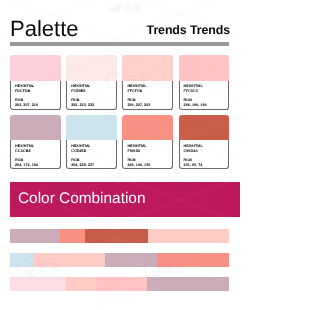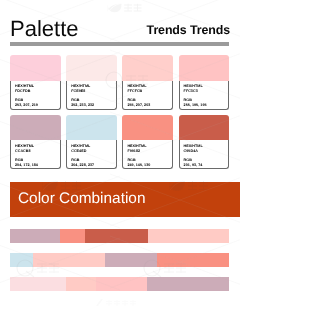--- a/index.html
+++ b/index.html
@@ -8,21 +8,21 @@
   .title{position:absolute;left:10px;top:18px;font-size:22px;font-weight:400;color:#0a0a0a;letter-spacing:0px;line-height:1;transform:translateZ(0);}
   .subtitle{position:absolute;right:10px;top:24px;font-size:12.4px;font-weight:700;color:#0a0a0a;line-height:1;letter-spacing:-0.1px;transform:translateZ(0);}
   .rule{position:absolute;left:10px;top:42px;width:219px;height:4px;background:#9b9b9b;}
   .cards{position:absolute;left:10px;top:55px;width:219px;}
   .card{position:absolute;width:50.8px;}
   .swatch{height:25.5px;border-radius:3px 3px 0 0;}
   .info{border:0.75px solid #6a6a6a;border-top:none;border-radius:0 0 3px 3px;background:#fff;height:29px;box-sizing:border-box;padding:3.5px 0 0 4px;}
   .lbl{font-size:3.7px;color:#000;line-height:1.35;letter-spacing:0.03px;transform:translateZ(0);font-weight:600;}
   .val{font-size:3.7px;color:#000;line-height:1.35;letter-spacing:0.03px;transform:translateZ(0);font-weight:600;}
   .sp{margin-top:4px;}
-  .banner{position:absolute;left:10px;top:182px;width:250px;height:35px;background:#c2410c;}
+  .banner{position:absolute;left:10px;top:182px;width:250px;height:35px;background:#be185d;}
   .banner span{position:absolute;left:8px;top:9px;color:#fff;font-size:15.4px;line-height:1;transform:translateZ(0);}
   .bars{position:absolute;left:10px;}
   .bar{position:absolute;height:14px;display:flex;}
   .wm{position:absolute;inset:0;pointer-events:none;z-index:5;}
   .wmlines{position:absolute;inset:0;opacity:0.16;}
   .wmtile{position:absolute;opacity:0.10;}
   .wmtile.dark{opacity:0.07;}
   .wmtile.faint{opacity:0.055;}
 </style>
 </head>

